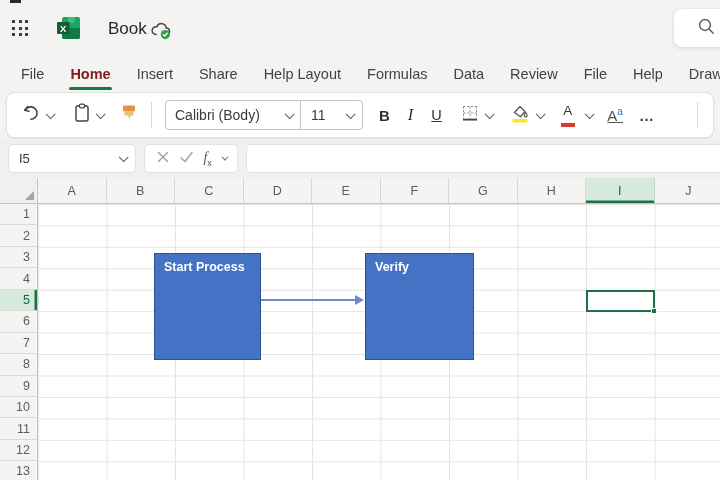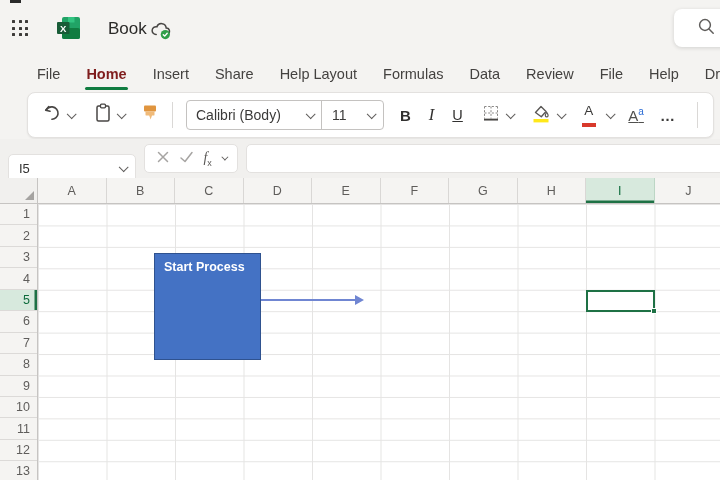--- a/index.html
+++ b/index.html
@@ -16,31 +16,31 @@
   .waffle span { width:3px; height:3px; background:#3d3b39; border-radius:0.5px; }
   .excel-logo { position:absolute; left:57px; top:17px; }
   .doc-title { position:absolute; left:108px; top:19px; font-size:17px; color:#2b2a29; }
   .sync { position:absolute; left:149px; top:21px; }
   .search-box { position:absolute; left:674px; top:9px; width:60px; height:38px; background:#fff;
                 border-radius:8px; box-shadow:0 1px 4px rgba(0,0,0,.14); display:flex;
                 align-items:center; padding-left:23px; }
 
   
   .menubar { position:absolute; left:0; top:56px; width:720px; height:36px; background:#f4f3f1;
-             display:flex; align-items:stretch; padding-left:24px; }
+             display:flex; align-items:stretch; padding-left:8px; }
   .menu-item { position:relative; display:flex; align-items:center; padding:0 13px;
                font-size:14.5px; color:#444240; cursor:pointer; white-space:nowrap; }
   .menu-item.active { font-weight:700; color:#7f1d1d; }
   .menu-item.active::after { content:""; position:absolute; left:12px; right:12px; bottom:2px;
                height:3px; border-radius:2px; background:var(--excel-green); }
 
   
   .toolbar { position:absolute; left:6px; right:6px; top:92px; height:46px; background:#fff;
              border:1px solid #e3e1df; border-radius:8px; box-shadow:0 1px 2px rgba(0,0,0,.07);
-             display:flex; align-items:center; padding:0 8px;margin-left:21px; }
+             display:flex; align-items:center; padding:0 8px; }
   .tb-btn { display:flex; align-items:center; gap:5px; padding:0 6px; height:32px; border-radius:4px; cursor:pointer; }
   .chev { display:inline-block; width:6.5px; height:6.5px; border-right:1.5px solid #5f5d5b;
           border-bottom:1.5px solid #5f5d5b; transform:rotate(45deg) translateY(-2px); }
   .chev.small { width:5px; height:5px; }
   .tb-divider { width:1px; height:26px; background:#dad8d6; margin:0 7px; flex:0 0 auto; }
   .font-combo { display:flex; align-items:center; height:30px; border:1px solid #c4c2c0;
                 border-radius:4px; margin:0 6px; overflow:hidden; }
   .font-name { display:flex; align-items:center; justify-content:space-between; width:134px;
                padding:0 9px; font-size:14px; color:#3b3a39; height:100%; cursor:pointer; }
   .font-size { display:flex; align-items:center; justify-content:space-between; width:62px;
@@ -51,21 +51,21 @@
   .glyph-u { font-size:14.5px; color:#323130; text-decoration:underline; }
   .color-btn { display:flex; flex-direction:column; align-items:center; justify-content:center; }
   .color-btn .letter { font-size:13.5px; color:#3b3a39; line-height:13px; }
   .bar-red { width:14px; height:3.5px; margin-top:1.5px; background:var(--font-color-red); }
   .grow-font { font-size:15px; color:#50504e;text-decoration:underline; }
   .grow-font sup { font-size:10px; color:#2b6bd4; }
   .more-dots { font-size:15px; font-weight:700; color:#3b3a39; letter-spacing:1px; }
 
   
   .formula-row { position:absolute; left:0; top:139px; width:720px; height:39px; background:#f1f0ee; }
-  .name-box { position:absolute; left:8px; top:15px; width:128px; height:29px; background:#fff;
+  .name-box { position:absolute; left:8px; top:5px; width:128px; height:29px; background:#fff;
               border:1px solid #e3e1df; border-radius:5px; display:flex; align-items:center;
               justify-content:space-between; padding:0 10px; font-size:13px; color:#323130; cursor:text; }
   .fx-group { position:absolute; left:144px; top:5px; width:94px; height:29px; background:#fff;
               border:1px solid #e3e1df; border-radius:5px; display:flex; align-items:center;
               justify-content:space-around; padding:0 6px; }
   .fx-label { font-size:13px; color:#5a5856; }
   .fx-label i { font-family:"Liberation Serif", serif; font-size:14px; }
   .fx-label sub { font-size:9px; }
   .formula-input { position:absolute; left:246px; top:5px; width:480px; height:29px; background:#fff;
               border:1px solid #e3e1df; border-radius:5px; font-size:13px; color:#323130;
@@ -312,16 +312,19 @@
           <div class="row-h">10</div>
           <div class="row-h">11</div>
           <div class="row-h">12</div>
           <div class="row-h">13</div>
         </div>
       <div class="connector-line"></div>
       <div class="connector-head"></div>
       <div class="shape shape-start">
         <span>Start Process</span>
       </div>
+      <div class="shape shape-verify">
+        <span>Verify</span>
+      </div>
     </div>
   </div>
 
 </div>
 
 </body></html>

